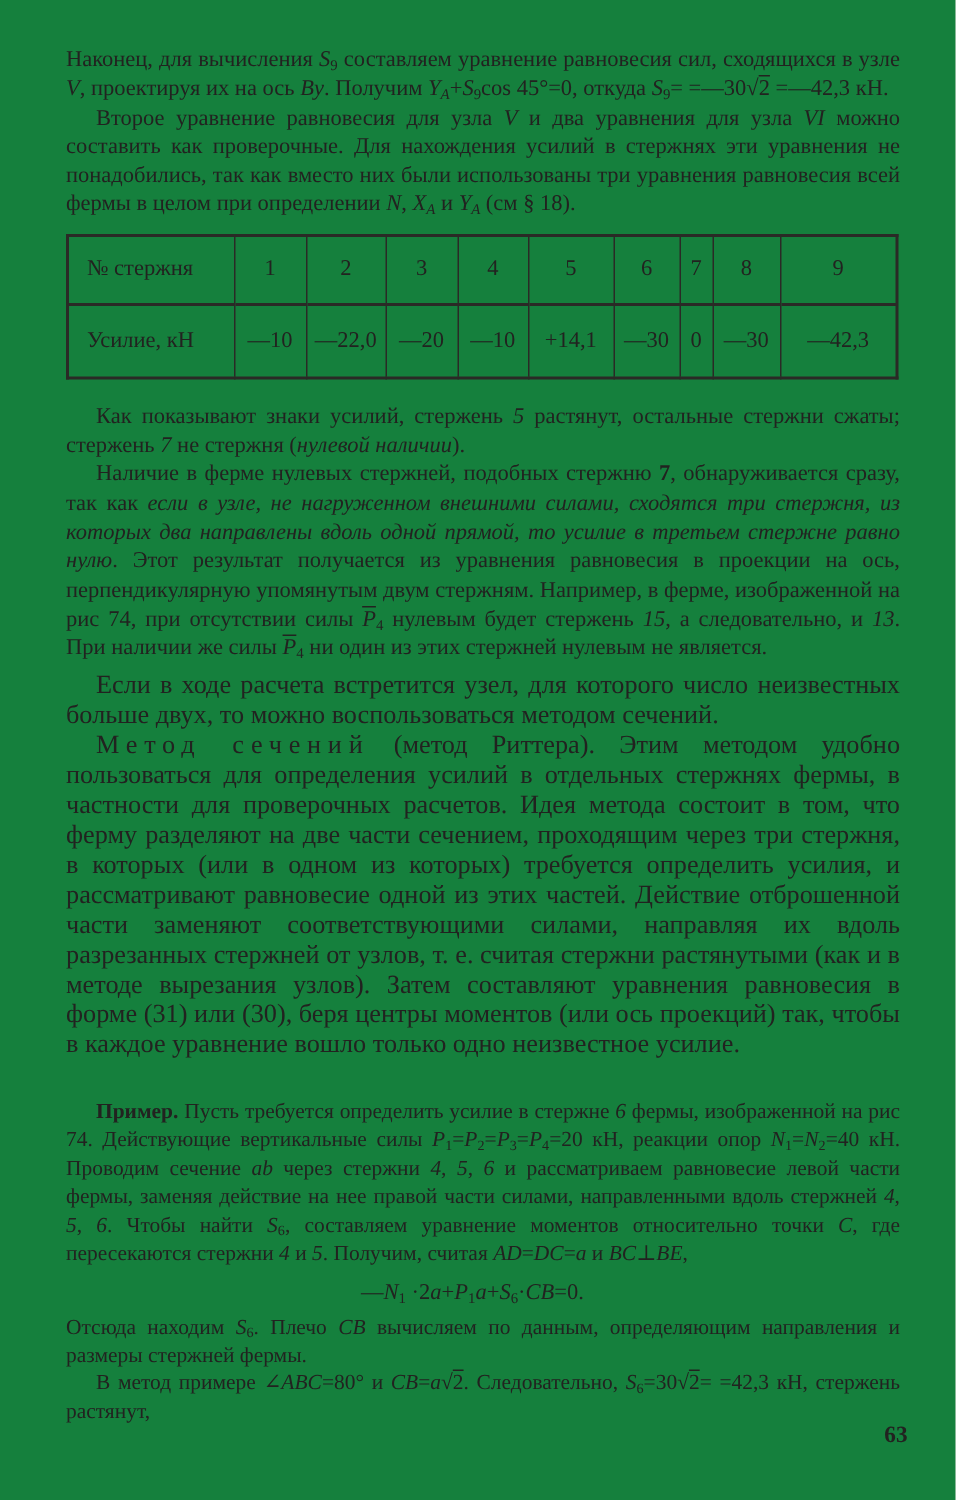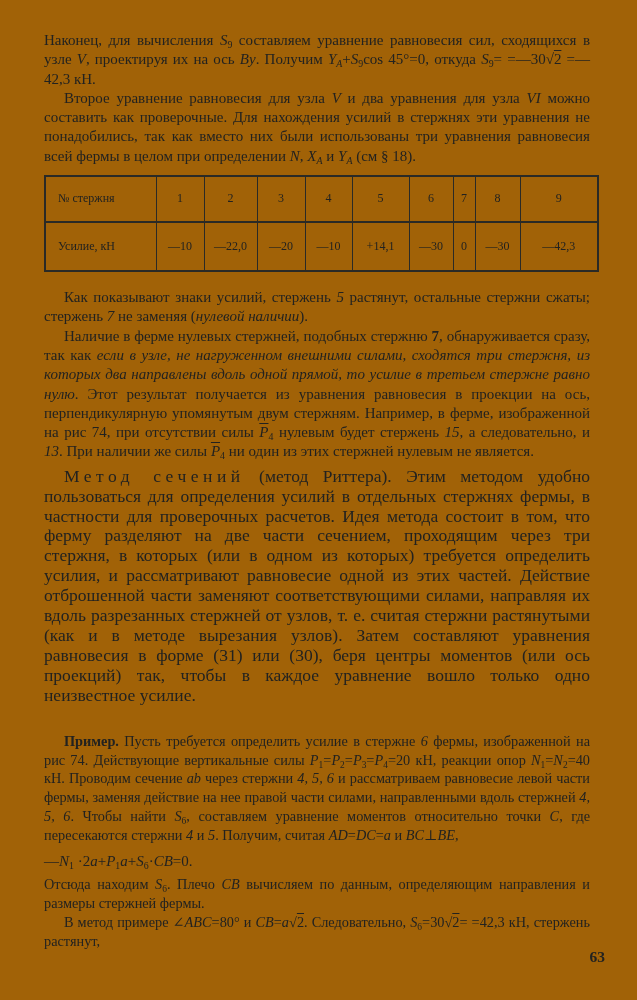--- a/index.html
+++ b/index.html
@@ -1,19 +1,19 @@
 <!DOCTYPE html>
 <html><head>
 <meta charset="utf-8">
 <style>
   html,body{margin:0;padding:0;background:#e8e8e4;}
   .page{
     width:637px;height:1000px;box-sizing:border-box;position:relative;
-    background:#a16207;color:#222220;overflow:hidden;
-    padding:31px 47px 0 44px;
+    background:#15803d;color:#222220;overflow:hidden;
+    padding:31px 37px 0 44px;
     font-family:"Liberation Serif","DejaVu Serif",serif;
     font-size:15px;line-height:19.3px;
   }
   p{margin:0;text-align:justify;}
   .indent{text-indent:20px;}
   .big{font-size:17.5px;line-height:19.9px;}
   .ex{font-size:14.3px;line-height:18.9px;}
   .sec-big{margin-top:5px;}
   .example{margin-top:26px;}
   
@@ -24,27 +24,27 @@
   .i.sub{font-style:italic;}
   .ov{text-decoration:overline;}
   
   table.results{
     border-collapse:collapse;width:553px;table-layout:fixed;
     margin:9px 0 16px 0;
   }
   table.results{border:2px solid #2a2a26;}
   table.results td{
     border:1px solid #2a2a26;text-align:center;vertical-align:middle;
-    font-size:12px;padding:0 1px;height:44px;margin-left:42px;
+    font-size:15px;padding:0 1px;height:44px;margin-left:42px;
   }
   table.results tr:first-child td{border-bottom:2px solid #2a2a26;}
   table.results tr:last-child td{height:47px;}
   table.results td.lab{text-align:left;padding-left:12px;}
   .formula{
-    text-align:left;font-size:15px;line-height:20px;margin:6px 14px 4px 0;
+    text-align:center;font-size:15px;line-height:20px;margin:6px 14px 4px 0;
   }
   .pagenum{
     position:absolute;right:32px;bottom:34px;
     font-weight:bold;font-size:15.5px;
   }
 </style>
 </head>
 <body>
 
 <div class="page">
@@ -86,24 +86,25 @@
         <td>—10</td>
         <td>+14,1</td>
         <td>—30</td>
         <td>0</td>
         <td>—30</td>
         <td>—42,3</td>
       </tr>
     </tbody>
   </table>
 
-  <p class="small indent"><span>Как показывают знаки усилий, стержень </span><span class="i">5</span><span> растянут, остальные стержни сжаты; стержень </span><span class="i">7</span><span> не заменяя (</span><span class="i">нулевой наличии</span><span>).</span></p>
+  <p class="small indent"><span>Как показывают знаки усилий, стержень </span><span class="i">5</span><span> растянут, остальные стержни сжаты; стержень </span><span class="i">7</span><span> не стержня (</span><span class="i">нулевой наличии</span><span>).</span></p>
   <p class="small indent"><span>Наличие в ферме нулевых стержней, подобных стержню </span><span class="b">7</span><span>, обнаруживается сразу, так как </span><span class="i">если в узле, не нагруженном внешними силами, сходятся три стержня, из которых два направлены вдоль одной прямой, то усилие в третьем стержне равно нулю</span><span>. Этот результат получается из уравнения равновесия в проекции на ось, перпендикулярную упомянутым двум стержням. Например, в ферме, изображенной на рис 74, при отсутствии силы </span><span class="i ov">P</span><span class="sub">4</span><span> нулевым будет стержень </span><span class="i">15</span><span>, а следовательно, и </span><span class="i">13</span><span>. При наличии же силы </span><span class="i ov">P</span><span class="sub">4</span><span> ни один из этих стержней нулевым не является.</span></p>
 
   <div class="sec-big">
+    <p class="big indent"><span>Если в ходе расчета встретится узел, для которого число неизвестных больше двух, то можно воспользоваться методом сечений.</span></p>
     <p class="big indent"><span class="sp">Метод сечений</span><span> (метод Риттера). Этим методом удобно пользоваться для определения усилий в отдельных стержнях фермы, в частности для проверочных расчетов. Идея метода состоит в том, что ферму разделяют на две части сечением, проходящим через три стержня, в которых (или в одном из которых) требуется определить усилия, и рассматривают равновесие одной из этих частей. Действие отброшенной части заменяют соответствующими силами, направляя их вдоль разрезанных стержней от узлов, т. е. считая стержни растянутыми (как и в методе вырезания узлов). Затем составляют уравнения равновесия в форме (31) или (30), беря центры моментов (или ось проекций) так, чтобы в каждое уравнение вошло только одно неизвестное усилие.</span></p>
   </div>
 
   <div class="example">
     <p class="ex indent"><span class="b">Пример.</span><span> Пусть требуется определить усилие в стержне </span><span class="i">6</span><span> фермы, изображенной на рис 74. Действующие вертикальные силы </span><span class="i">P</span><span class="sub">1</span><span>=</span><span class="i">P</span><span class="sub">2</span><span>=</span><span class="i">P</span><span class="sub">3</span><span>=</span><span class="i">P</span><span class="sub">4</span><span>=20 кН, реакции опор </span><span class="i">N</span><span class="sub">1</span><span>=</span><span class="i">N</span><span class="sub">2</span><span>=40 кН. Проводим сечение </span><span class="i">ab</span><span> через стержни </span><span class="i">4, 5, 6</span><span> и рассматриваем равновесие левой части фермы, заменяя действие на нее правой части силами, направленными вдоль стержней </span><span class="i">4, 5, 6</span><span>. Чтобы найти </span><span class="i">S</span><span class="sub">6</span><span>, составляем уравнение моментов относительно точки </span><span class="i">C</span><span>, где пересекаются стержни </span><span class="i">4</span><span> и </span><span class="i">5</span><span>. Получим, считая </span><span class="i">AD</span><span>=</span><span class="i">DC</span><span>=</span><span class="i">a</span><span> и </span><span class="i">BC</span><span>⊥</span><span class="i">BE</span><span>,</span></p>
     <div class="formula ex"><span>—</span><span class="i">N</span><span class="sub">1</span><span> ·2</span><span class="i">a</span><span>+</span><span class="i">P</span><span class="sub">1</span><span class="i">a</span><span>+</span><span class="i">S</span><span class="sub">6</span><span>·</span><span class="i">CB</span><span>=0.</span></div>
     <p class="ex"><span>Отсюда находим </span><span class="i">S</span><span class="sub">6</span><span>. Плечо </span><span class="i">CB</span><span> вычисляем по данным, определяющим направления и размеры стержней фермы.</span></p>
     <p class="ex indent"><span>В метод примере </span><span>∠</span><span class="i">ABC</span><span>=80° и </span><span class="i">CB</span><span>=</span><span class="i">a</span><span>√</span><span class="ov">2</span><span>. Следовательно, </span><span class="i">S</span><span class="sub">6</span><span>=30</span><span>√</span><span class="ov">2</span><span>= =42,3 кН, стержень растянут,</span></p>
   </div>
 

